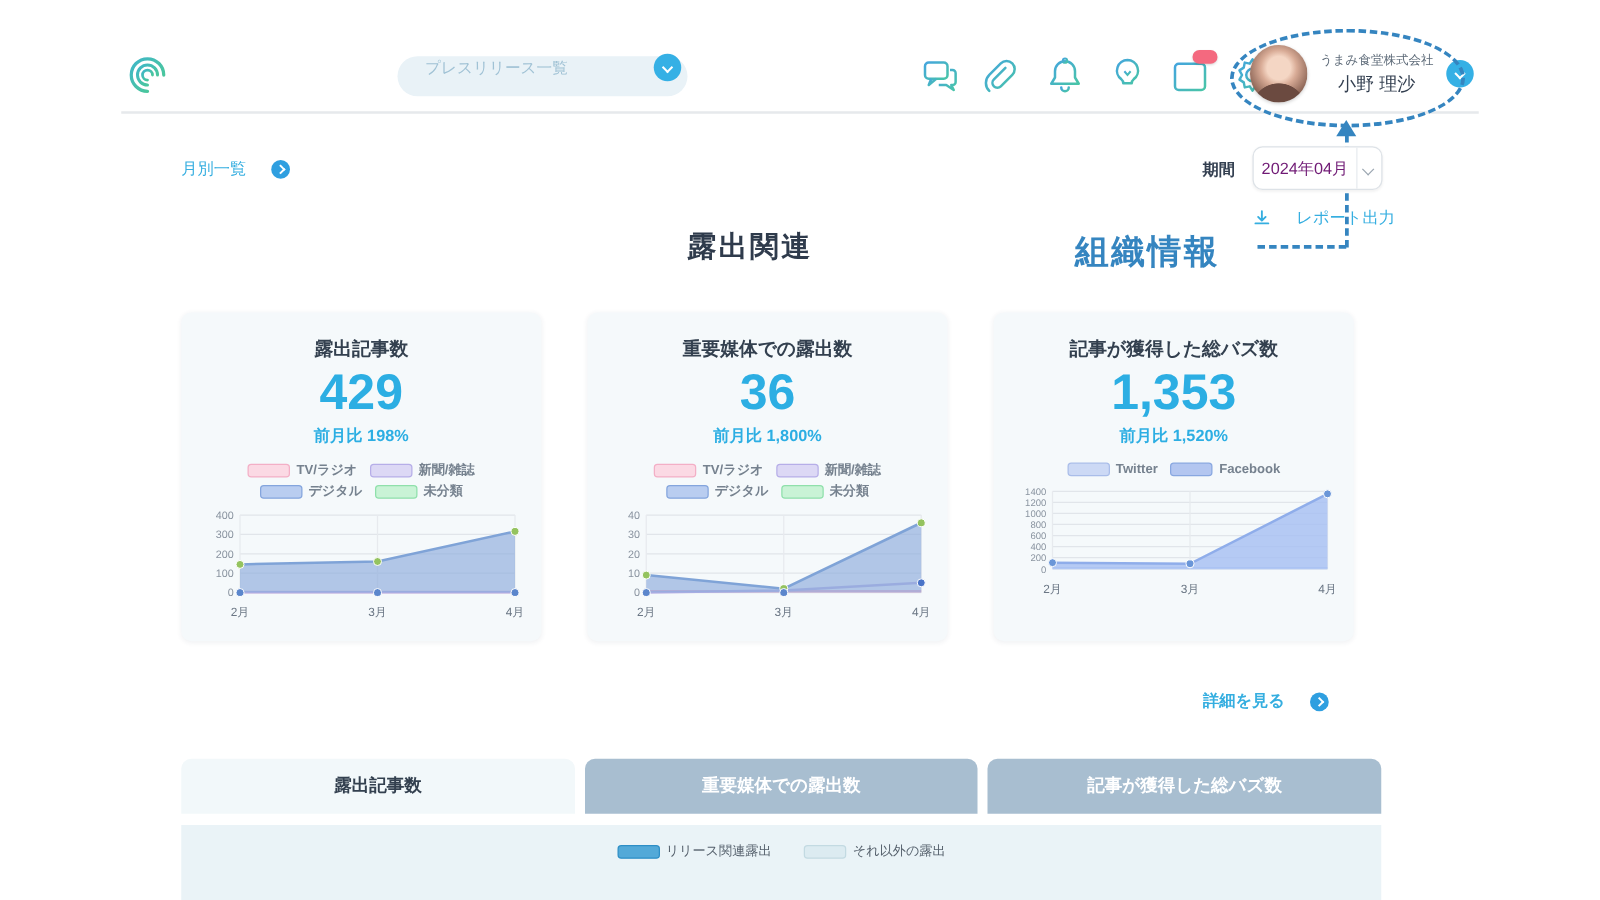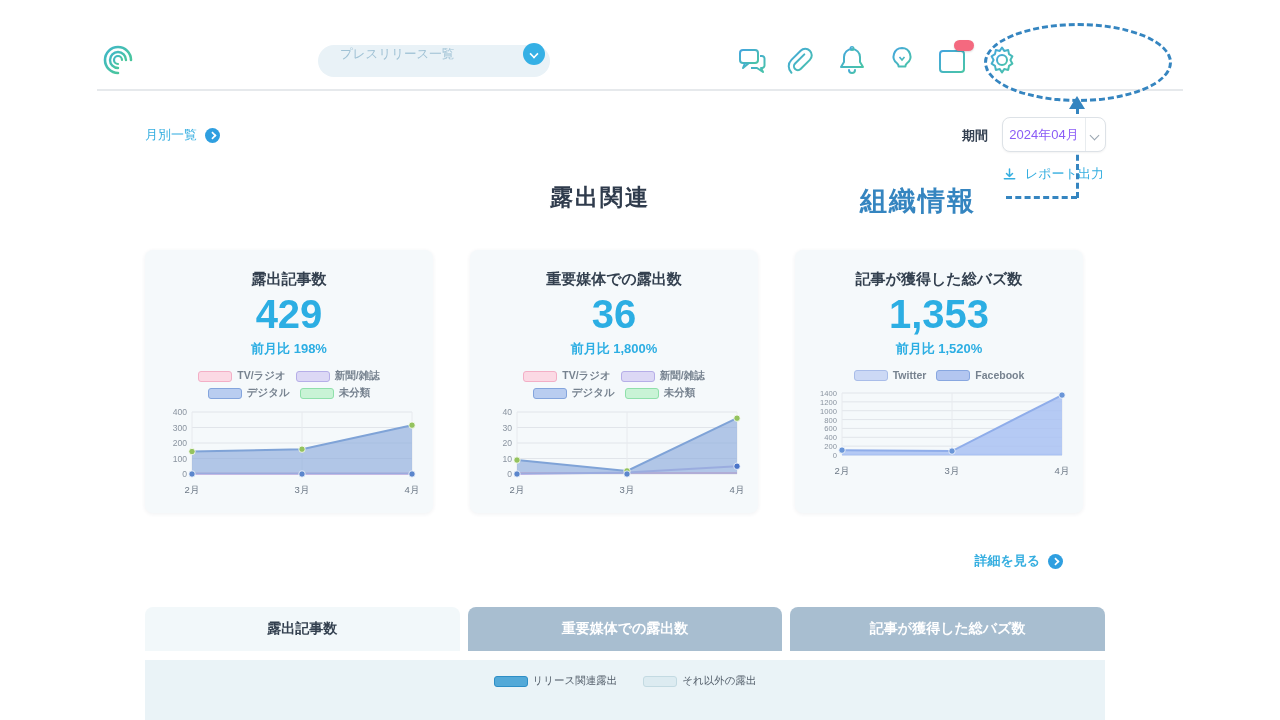--- a/index.html
+++ b/index.html
@@ -38,30 +38,30 @@
   .anno-vline { position:absolute; left:1076px; top:108px; height:90px; width:0;
     border-left:3px dashed #3585c0; }
   .anno-hline { position:absolute; left:1006px; top:196px; width:71px; height:0;
     border-top:3px dashed #3585c0; }
   .anno-arrowhead { position:absolute; left:1069px; top:96px; width:0; height:0;
     border-left:8px solid transparent; border-right:8px solid transparent; border-bottom:13px solid #3585c0; }
   .anno-label { position:absolute; left:860px; top:183px; font-size:27px; font-weight:bold;
     color:#3585c0; letter-spacing:2px; }
 
   
-  .link-blue { color:#35aee0; font-size:13px; cursor:pointer; display:inline-flex; align-items:center; gap:8px; }
+  .link-blue { color:#35aee0; font-size:13px; cursor:pointer; display:inline-flex; align-items:center; gap:20px; }
   .monthly-link { position:absolute; left:145px; top:126px; }
   .circle-arrow { width:15px; height:15px; border-radius:50%; background:#2f9fe0; position:relative; display:inline-block; }
   .circle-arrow::before { content:""; position:absolute; left:4px; top:4px; width:5px; height:5px;
     border-right:2px solid #fff; border-top:2px solid #fff; transform:rotate(45deg) scale(.8); }
   .period-label { position:absolute; left:962px; top:127px; font-size:13px; font-weight:bold; color:#333f50; }
   .period-select { position:absolute; left:1002px; top:117px; width:104px; height:35px; background:#fff;
     border:1px solid #dde2e7; border-radius:8px; box-shadow:0 1px 2px rgba(0,0,0,.05);
     display:flex; align-items:center; cursor:pointer; }
-  .period-value { flex:1; text-align:center; font-size:13px; color:#8b5cf6; }
+  .period-value { flex:1; text-align:center; font-size:13px; color:#701a75; }
   .period-chev { width:20px; height:100%; border-left:1px solid #e8ecef; position:relative; }
   .period-chev::before { content:""; position:absolute; left:5px; top:14px; width:6px; height:6px;
     border-right:1.5px solid #9aa5b0; border-bottom:1.5px solid #9aa5b0; transform:rotate(45deg); }
   .report-link { position:absolute; left:1002px; top:165px; }
 
   
   .section-title { position:absolute; left:145px; top:182px; width:910px; text-align:center;
     font-size:23px; font-weight:bold; color:#2f3b4c; letter-spacing:2px; }
 
   .cards { position:absolute; left:145px; top:250px; width:938px; display:flex; gap:37px; }
@@ -186,20 +186,30 @@
             <stop offset="1" stop-color="#49c5a7"></stop>
           </linearGradient>
         </defs>
       <g fill="none" stroke="url(#g6)" stroke-width="2" stroke-linejoin="round">
         <path d="M16 3.5 l2.2 3.4 4 -.8 .8 4 3.4 2.2 -2 3.7 2 3.7 -3.4 2.2 -.8 4 -4 -.8 -2.2 3.4 -2.2 -3.4 -4 .8 -.8 -4 -3.4 -2.2 2 -3.7 -2 -3.7 3.4 -2.2 .8 -4 4 .8 z"></path>
         <circle cx="16" cy="16" r="5"></circle>
       </g>
     </svg>
   </div>
 
+  <div class="user-block">
+    <span class="avatar"></span>
+    <span class="user-texts">
+      <span class="user-company">うまみ食堂株式会社</span>
+      <span class="user-name">小野 理沙</span>
+    </span>
+    <span class="blue-circle">
+        <span class="chev-down"></span>
+      </span>
+  </div>
   <div class="hdr-divider"></div>
 </div>
 
 <div class="anno-ellipse"></div>
 <div class="anno-arrowhead"></div>
 <div class="anno-vline"></div>
 <div class="anno-hline"></div>
 <div class="anno-label">組織情報</div>
 
 <div class="link-blue monthly-link">

